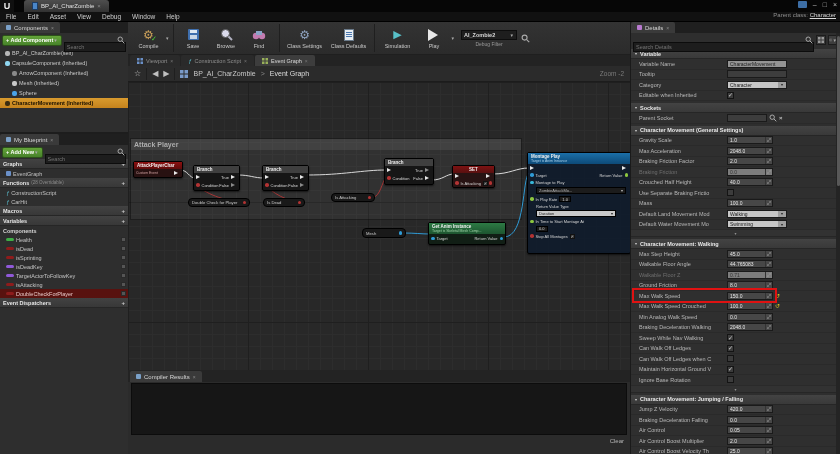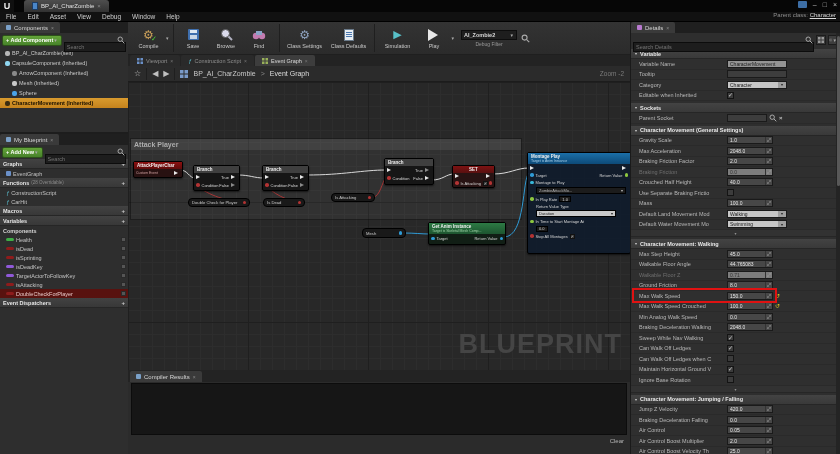--- a/index.html
+++ b/index.html
@@ -525,21 +525,20 @@
         <rect y="4.5" width="3.5" height="3.5" fill="#7a9ac8"></rect>
         <rect x="4.5" y="4.5" width="3.5" height="3.5" fill="#7a9ac8"></rect>
       </svg>
     <span class="crumbtitle">BP_AI_CharZombie</span>
     <span class="crumbgt">&gt;</span>
     <span class="crumbcur">Event Graph</span>
     <span id="zoomlbl">Zoom -2</span>
   </div>
 
   <div id="graph" class="abs">
-    <div id="watermark">BLUEPRINT</div>
 
     <div id="comment">
       <div class="chdr">Attack Player</div>
     </div>
 
     <svg style="position:absolute;left:0;top:0;pointer-events:none" width="502" height="288" viewBox="0 0 502 288" fill="none">
       <path d="M52,88 C60,88 61,96 67,96" stroke="#d8d8d8" stroke-width="1"></path>
       <path d="M110,93 C122,93 126,96 136,96" stroke="#d8d8d8" stroke-width="1"></path>
       <path d="M179,93 C215,93 235,88 258,88" stroke="#d8d8d8" stroke-width="1"></path>
       <path d="M304,98 C315,98 318,92 326,92" stroke="#d8d8d8" stroke-width="1"></path>

